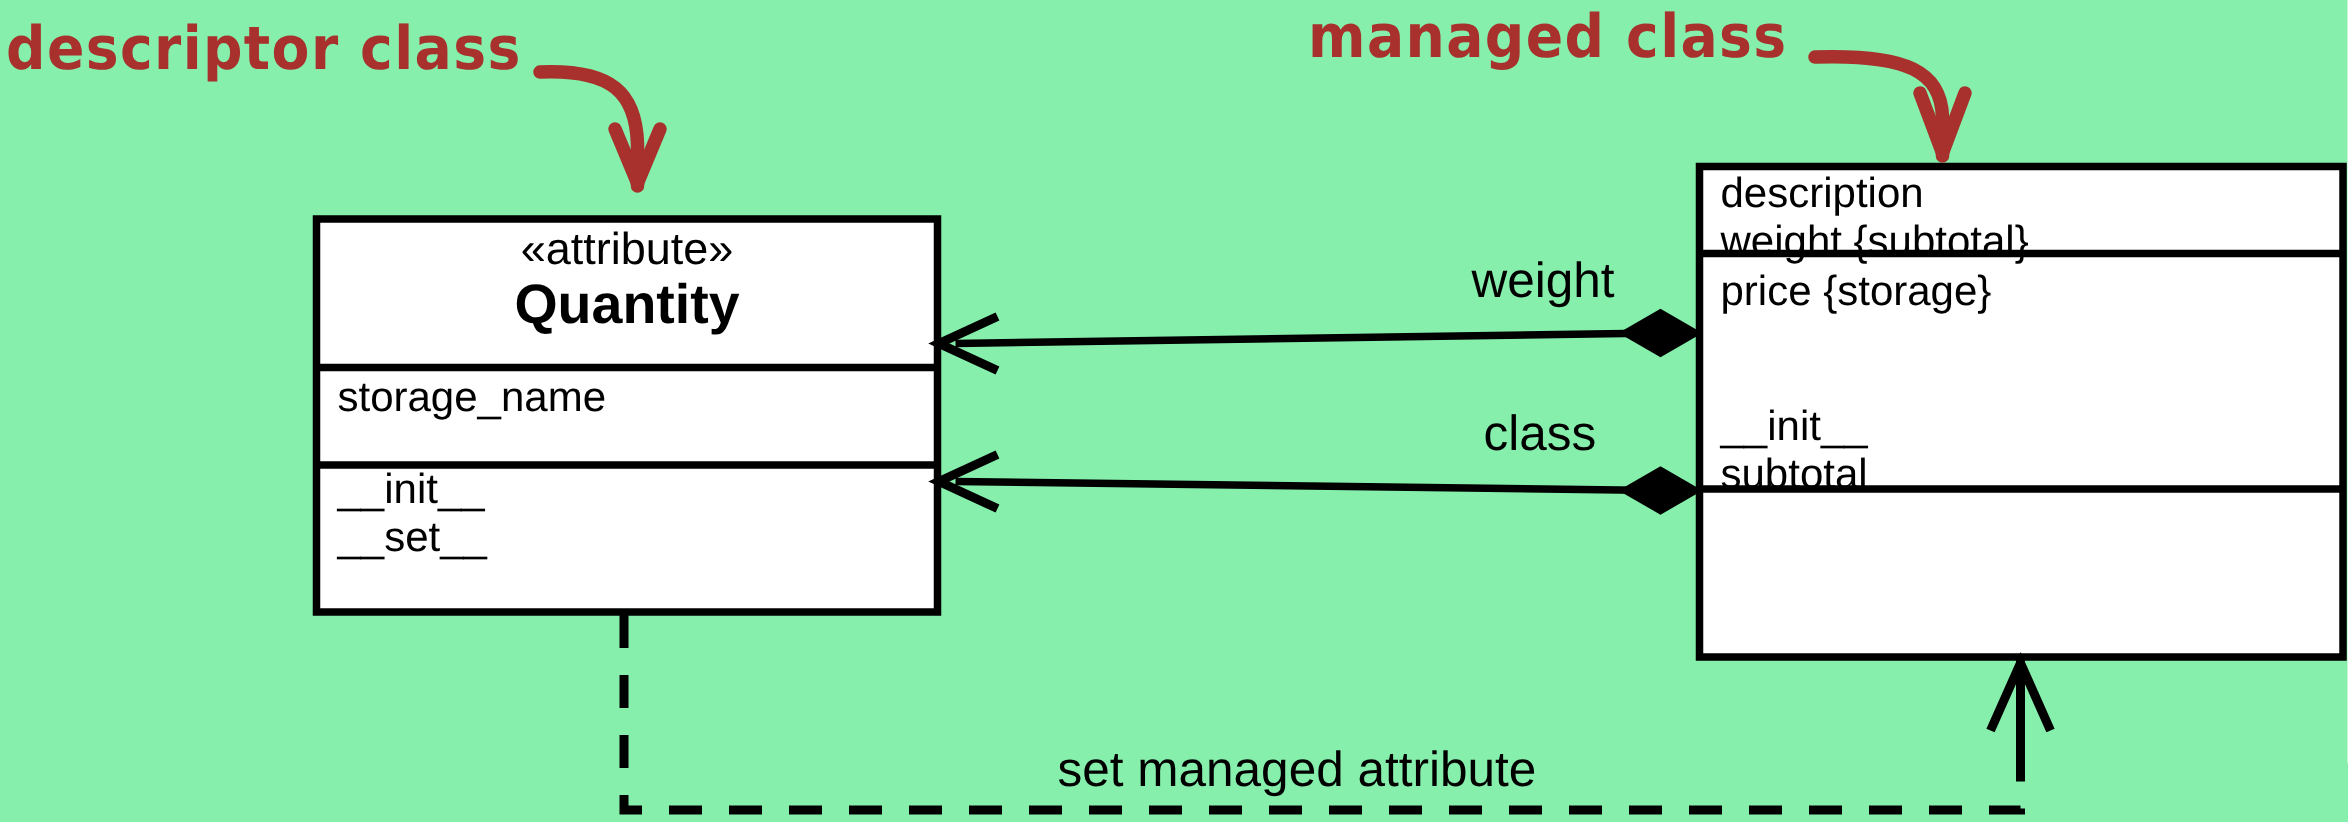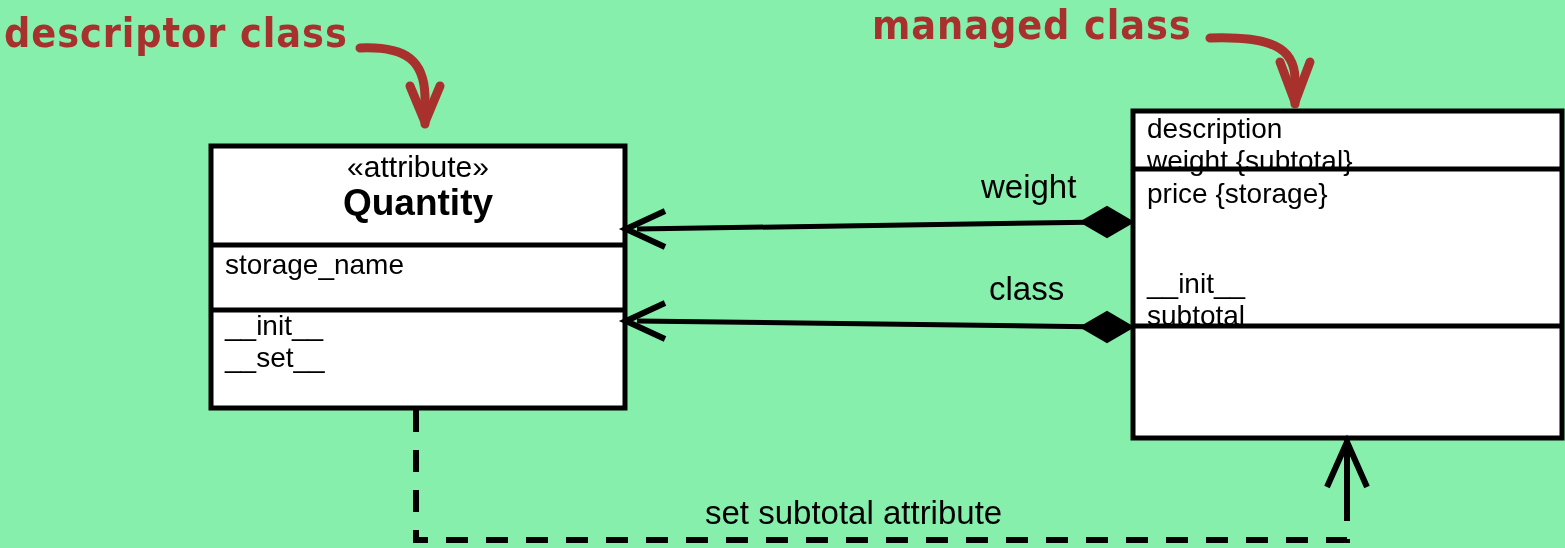--- a/index.html
+++ b/index.html
@@ -172,15 +172,15 @@
     <div class="compartment" style="height:112px; padding:0 0 0 14px;">
       <div class="member">__init__</div>
       <div class="member">subtotal</div>
     </div>
   </div>
 
   <div class="link-label" style="left:981px; top:168px;">weight</div>
 
   <div class="link-label" style="left:989px; top:270px;">class</div>
 
-  <div class="dep-label" style="left:705px; top:494px;">set subtotal attribute</div>
+  <div class="dep-label" style="left:705px; top:494px;">set managed attribute</div>
 
 </div>
 
 </body></html>

